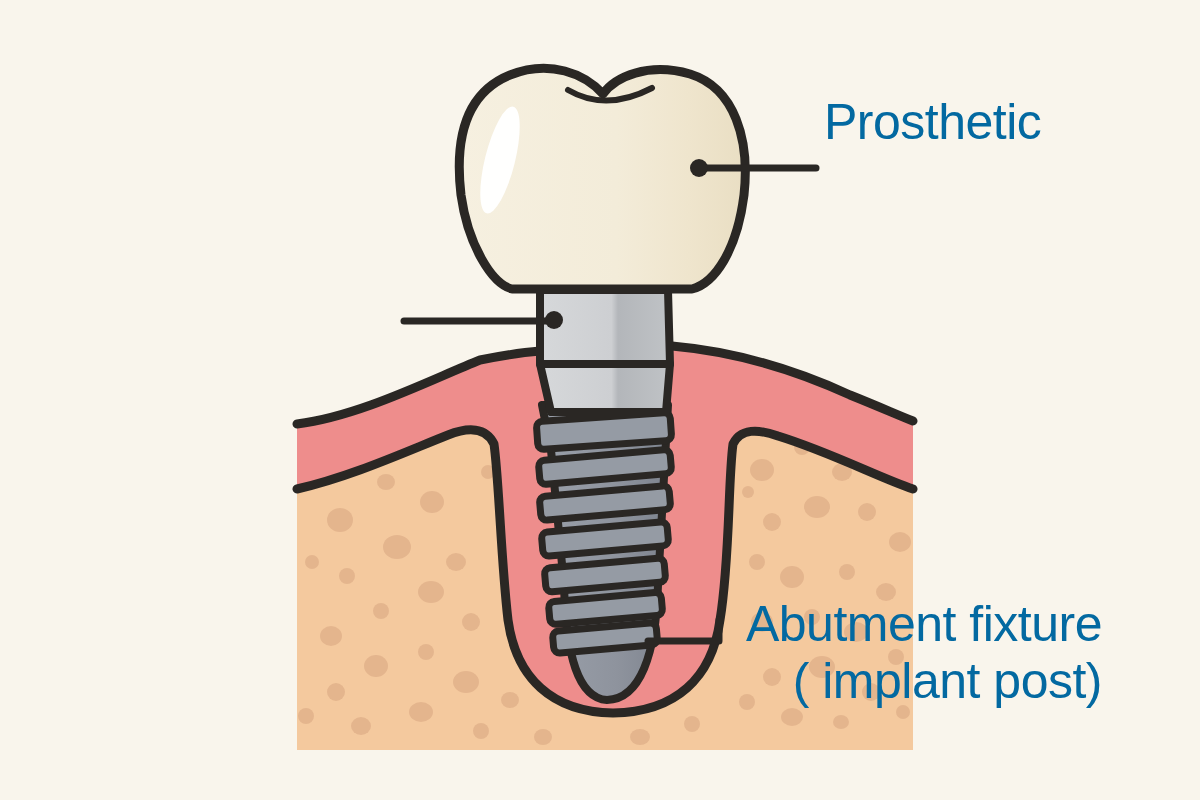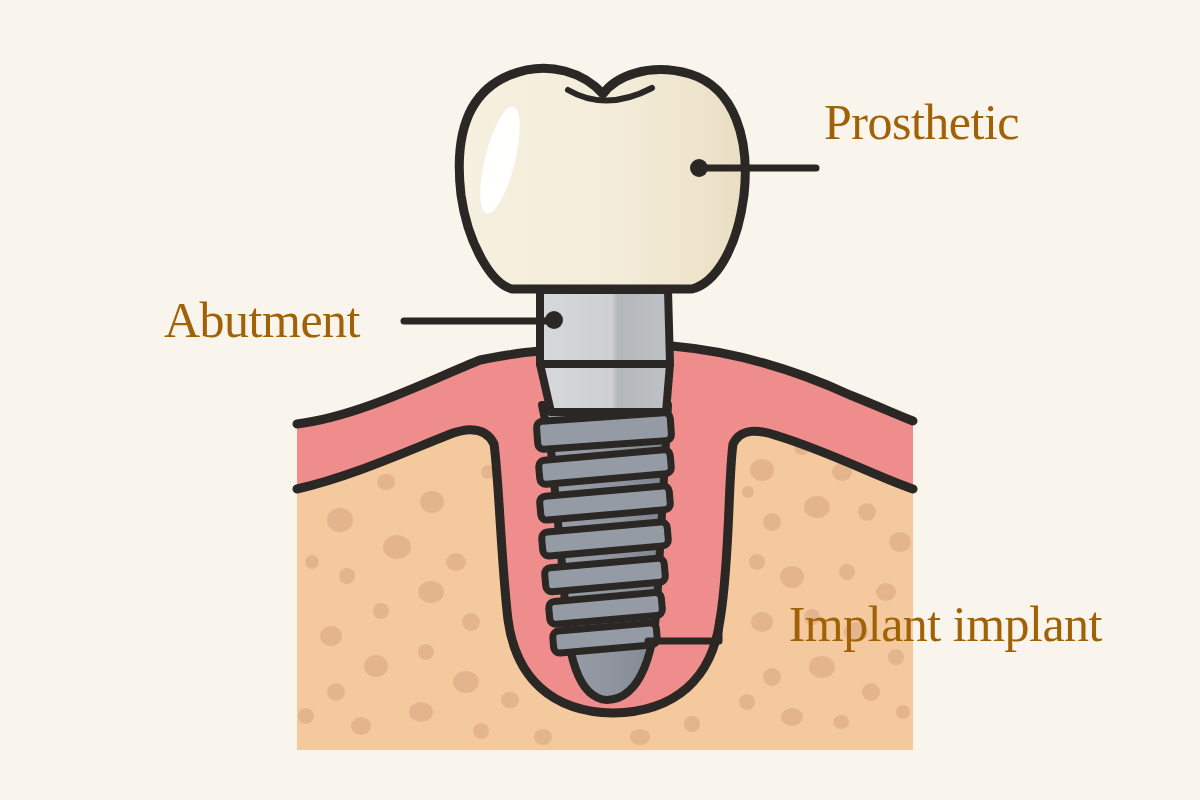--- a/index.html
+++ b/index.html
@@ -20,23 +20,22 @@
     position: absolute;
     inset: 0;
     display: block;
   }
   .diagram-label {
     position: absolute;
     font-size: 50px;
     line-height: 57px;
     font-weight: 500;
     letter-spacing: -0.5px;
-    color: #a16207;
+    color: #0369a1;
     white-space: nowrap;
-    font-family: Liberation Serif, serif;
   }
   .diagram-label span { display: block; }
   .label-crown    { left: 824px; top: 94px;  text-align: left; }
   .label-abutment { left: 164px; top: 292px; text-align: left; }
   .label-fixture  { right: 98px; top: 596px; text-align: right; }
   .outline-stroke {
     stroke: #2a2724;
     stroke-linecap: round;
     stroke-linejoin: round;
     fill: none;
@@ -178,21 +177,19 @@
       <circle cx="554" cy="320" r="9" fill="#2a2724"></circle>
     </g>
 
     <path class="outline-stroke" stroke-width="7" d="M648,641 L719,641 L719,620"></path>
   </svg>
 
   <div class="diagram-label label-crown">
     <span>Prosthetic</span>
   </div>
 
-  <div class="diagram-label label-abutment">
-    <span>Abutment</span>
-  </div>
 
   <div class="diagram-label label-fixture">
-    <span>Implant implant</span>
+    <span>Abutment fixture</span>
+    <span>( implant post)</span>
   </div>
 
 </div>
 
 </body></html>

